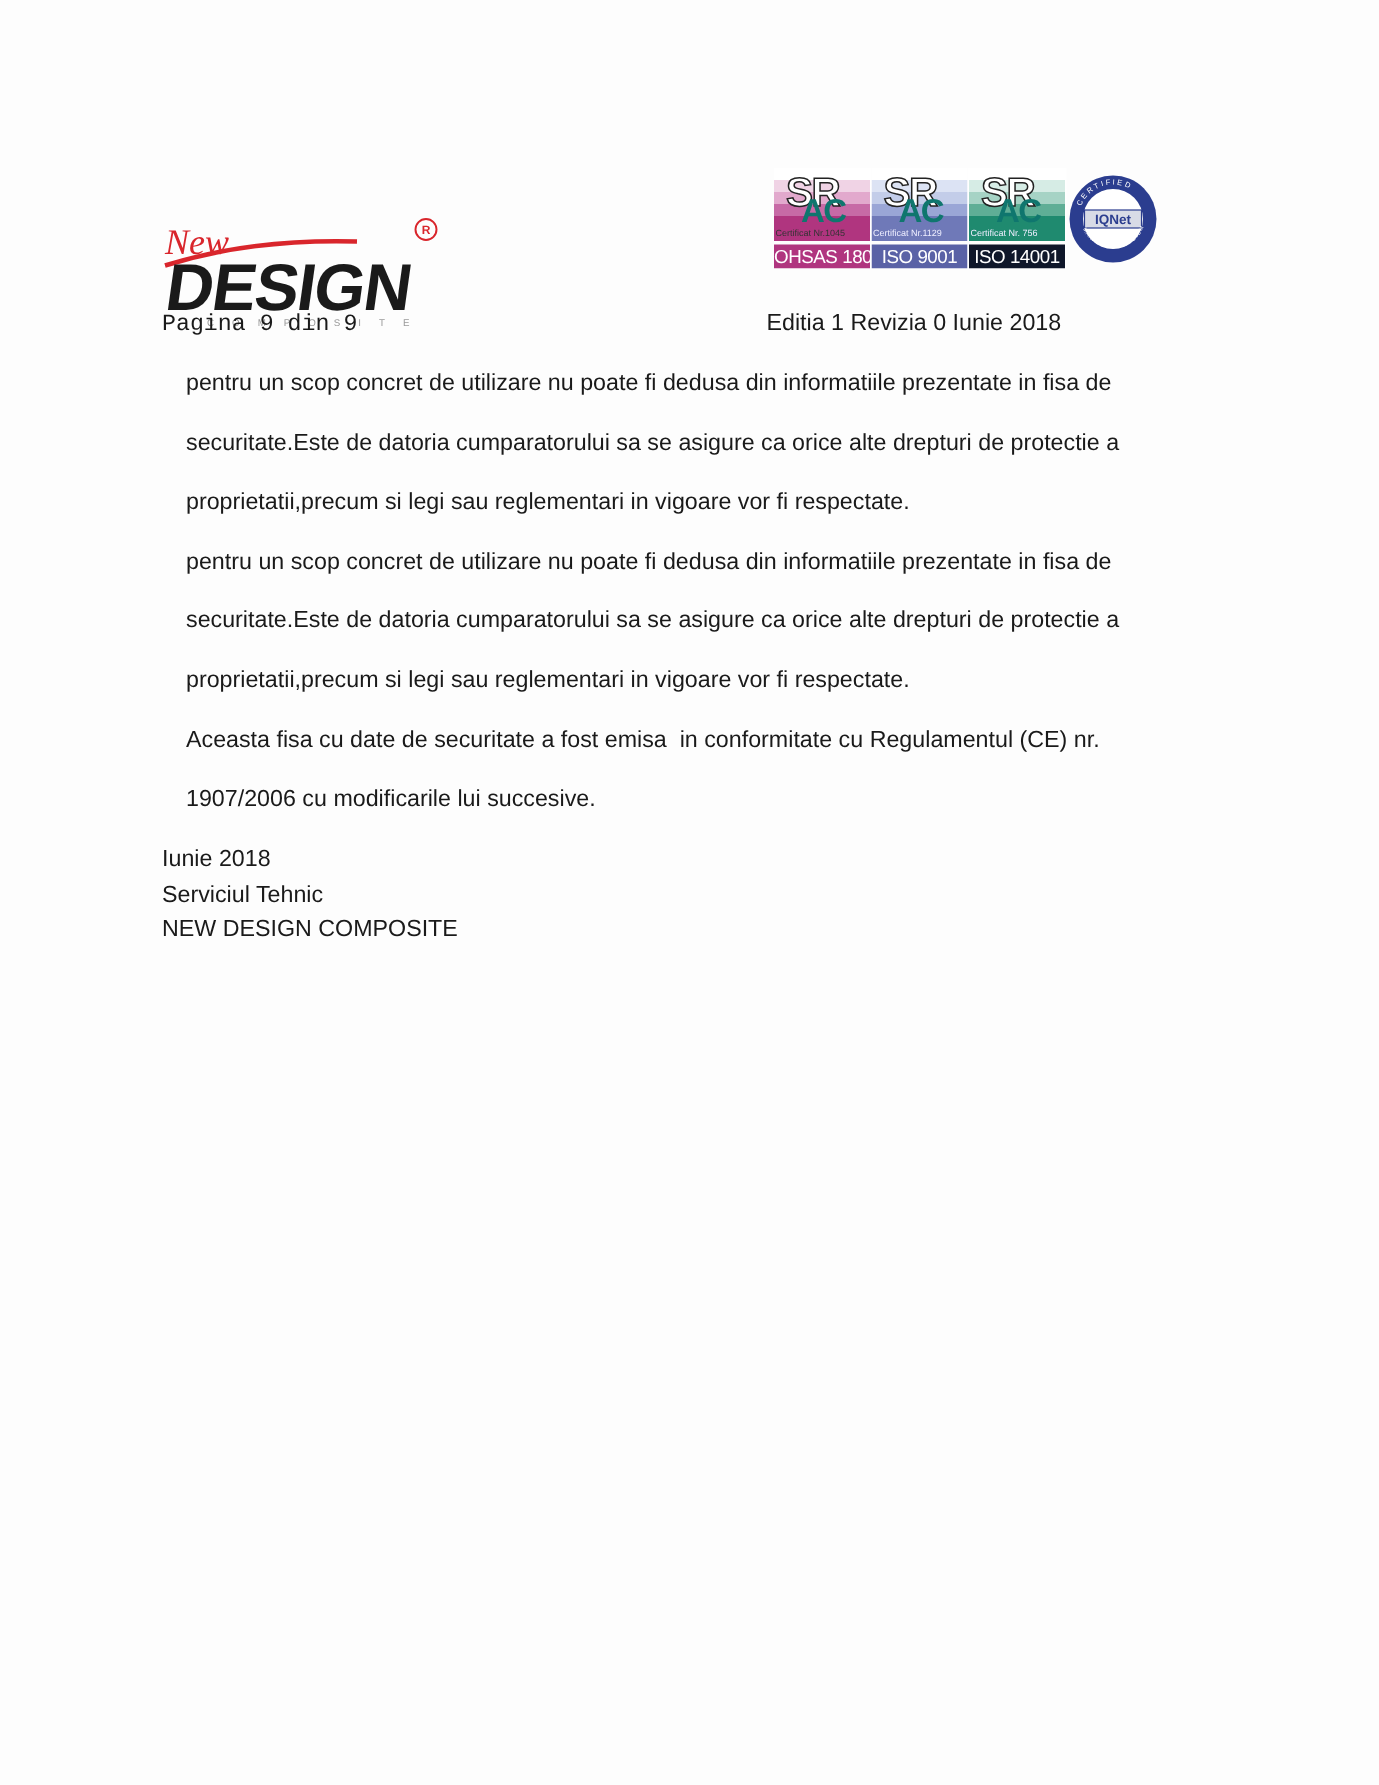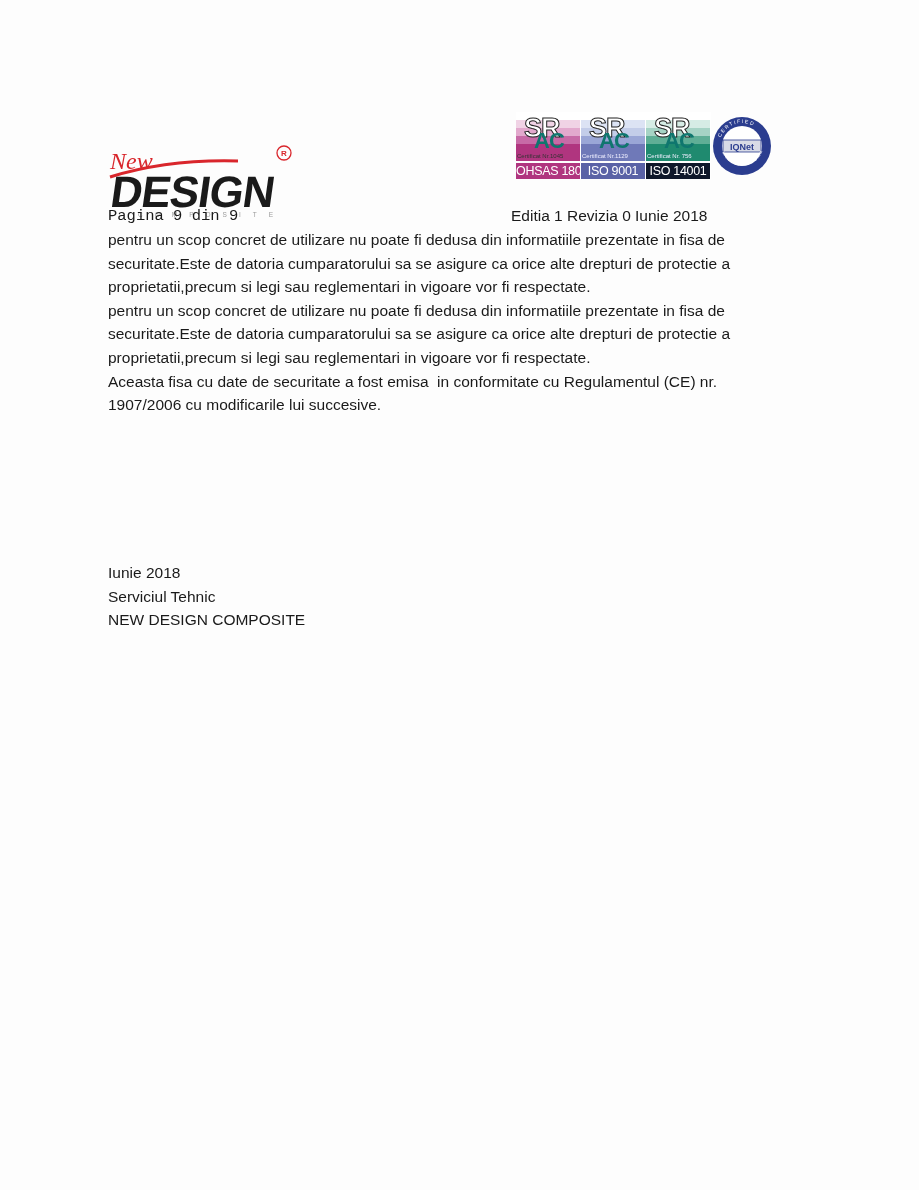--- a/index.html
+++ b/index.html
@@ -32,21 +32,21 @@
   .iqnet { width: 62px; height: 67px; display: flex; align-items: center; justify-content: center; }
   .iqnet svg { width: 62px; height: 62px; display: block; }
   .header-line {
     position: absolute; top: 205px; left: 108px; font-size: 15.5px; line-height: 22px;
     font-family: Liberation Mono, monospace; white-space: nowrap;
   }
   .header-right { position: absolute; top: 205px; left: 511px; font-size: 15.5px; line-height: 22px; white-space: nowrap; }
   .body-text {
     position: absolute; top: 228px; left: 108px; width: 680px; font-size: 15.5px; line-height: 23.6px;
   }
-  .body-text p { margin: 0; }
+  .body-text p { margin: 16px; }
   .signature { position: absolute; top: 561px; left: 108px; font-size: 15.5px; line-height: 23.6px; }
   .signature p { margin: 0; }
 </style>
 </head>
 <body>
 
 <div class="logo-left">
   <svg viewBox="0 0 188 76">
     <text x="2" y="26" font-family="'Liberation Serif', serif" font-style="italic" font-size="24" fill="#d9262c">New</text>
     <path d="M2 34 Q60 16 130 18" stroke="#d9262c" stroke-width="3" fill="none"></path>

